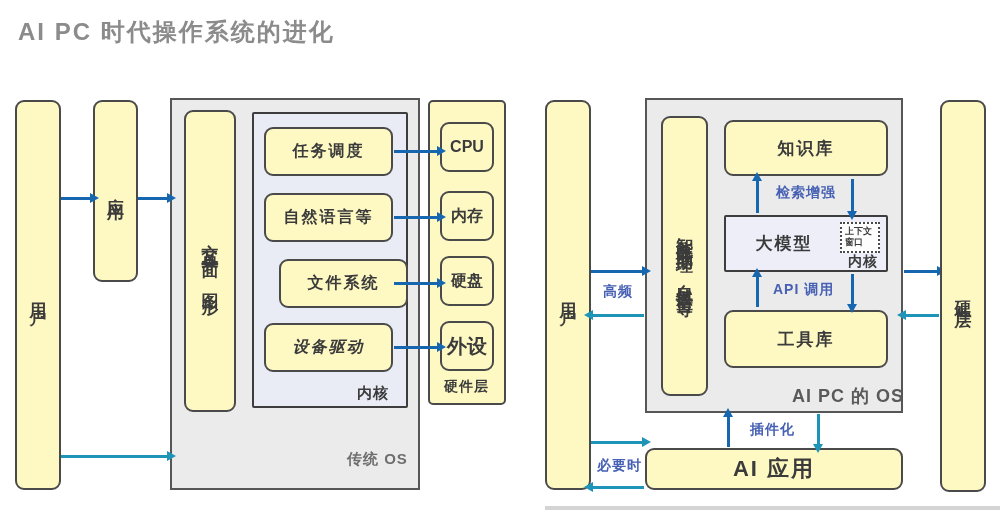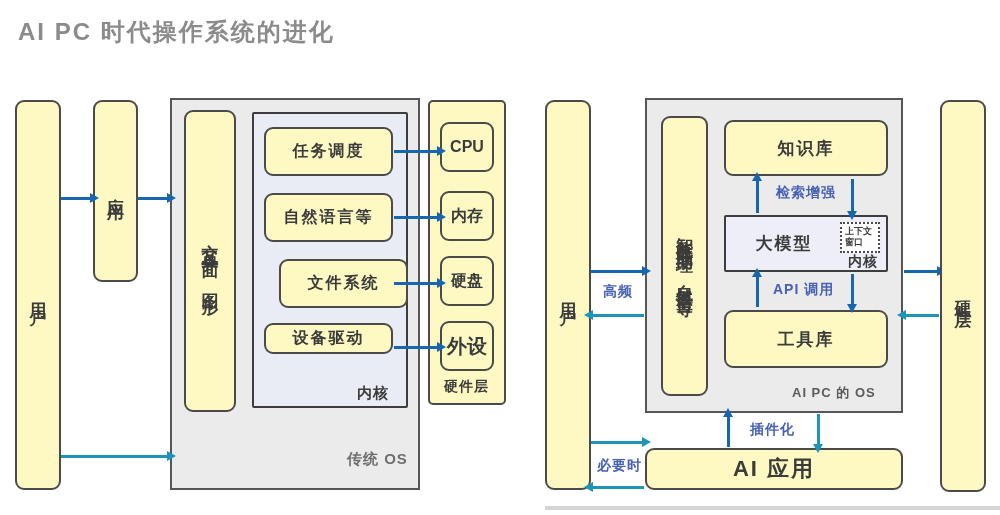--- a/index.html
+++ b/index.html
@@ -72,21 +72,21 @@
 
   <div class="box rounded" style="left:264px;top:127px;width:129px;height:49px;">
     <span class="htext">任务调度</span>
   </div>
   <div class="box rounded" style="left:264px;top:193px;width:129px;height:49px;">
     <span class="htext">自然语言等</span>
   </div>
   <div class="box rounded" style="left:279px;top:259px;width:129px;height:49px;">
     <span class="htext">文件系统</span>
   </div>
-  <div class="box rounded" style="left:264px;top:323px;width:129px;height:31px;">
+  <div class="box rounded" style="left:264px;top:323px;width:129px;height:49px;font-style:italic;">
     <span class="htext">设备驱动</span>
   </div>
 
   <div class="corner" style="left:357px;top:384px;">内核</div>
 
   <div class="oslabel" style="left:347px;top:450px;">传统 OS</div>
 
   <div class="box" style="left:428px;top:100px;width:78px;height:305px;border-radius:5px;"></div>
 
   <div class="box rounded" style="left:440px;top:122px;width:54px;height:50px;">
@@ -131,21 +131,21 @@
     <div class="ctx">
       <span>上下文窗口</span>
     </div>
   </div>
   <div class="kernel-tag" style="left:848px;top:253px;">内核</div>
 
   <div class="box rounded" style="left:724px;top:310px;width:164px;height:58px;">
     <span class="htext" style="font-size:17px;">工具库</span>
   </div>
 
-  <div class="oslabel" style="left:792px;top:384px;color:#5a5a5a;font-size:13px;">AI PC 的 OS</div>
+  <div class="oslabel" style="left:792px;top:384px;color:#5a5a5a;font-size:18px;">AI PC 的 OS</div>
 
   <div class="arr arr-u blue" style="left:756px;top:180px;height:33px;"></div>
   <div class="arr arr-d blue" style="left:851px;top:179px;height:33px;"></div>
   <div class="arrlabel" style="left:776px;top:184px;">检索增强</div>
 
   <div class="arr arr-u blue" style="left:756px;top:276px;height:31px;"></div>
   <div class="arr arr-d blue" style="left:851px;top:274px;height:31px;"></div>
   <div class="arrlabel" style="left:773px;top:281px;">API 调用</div>
 
   <div class="arr arr-r blue" style="left:591px;top:270px;width:52px;"></div>

